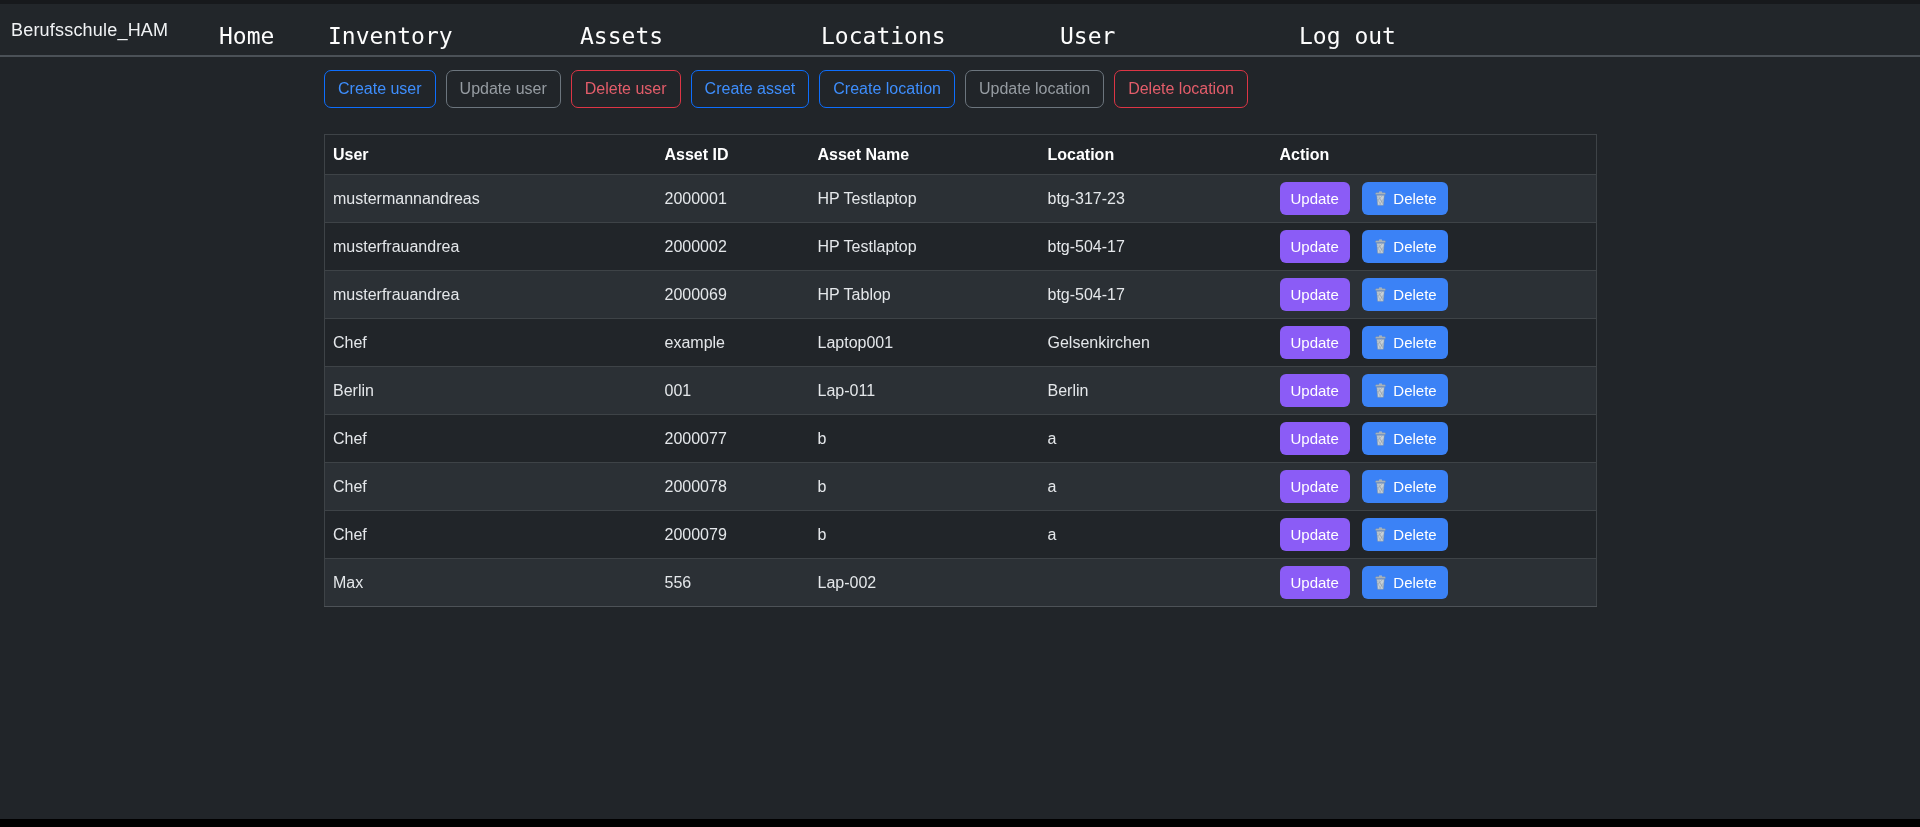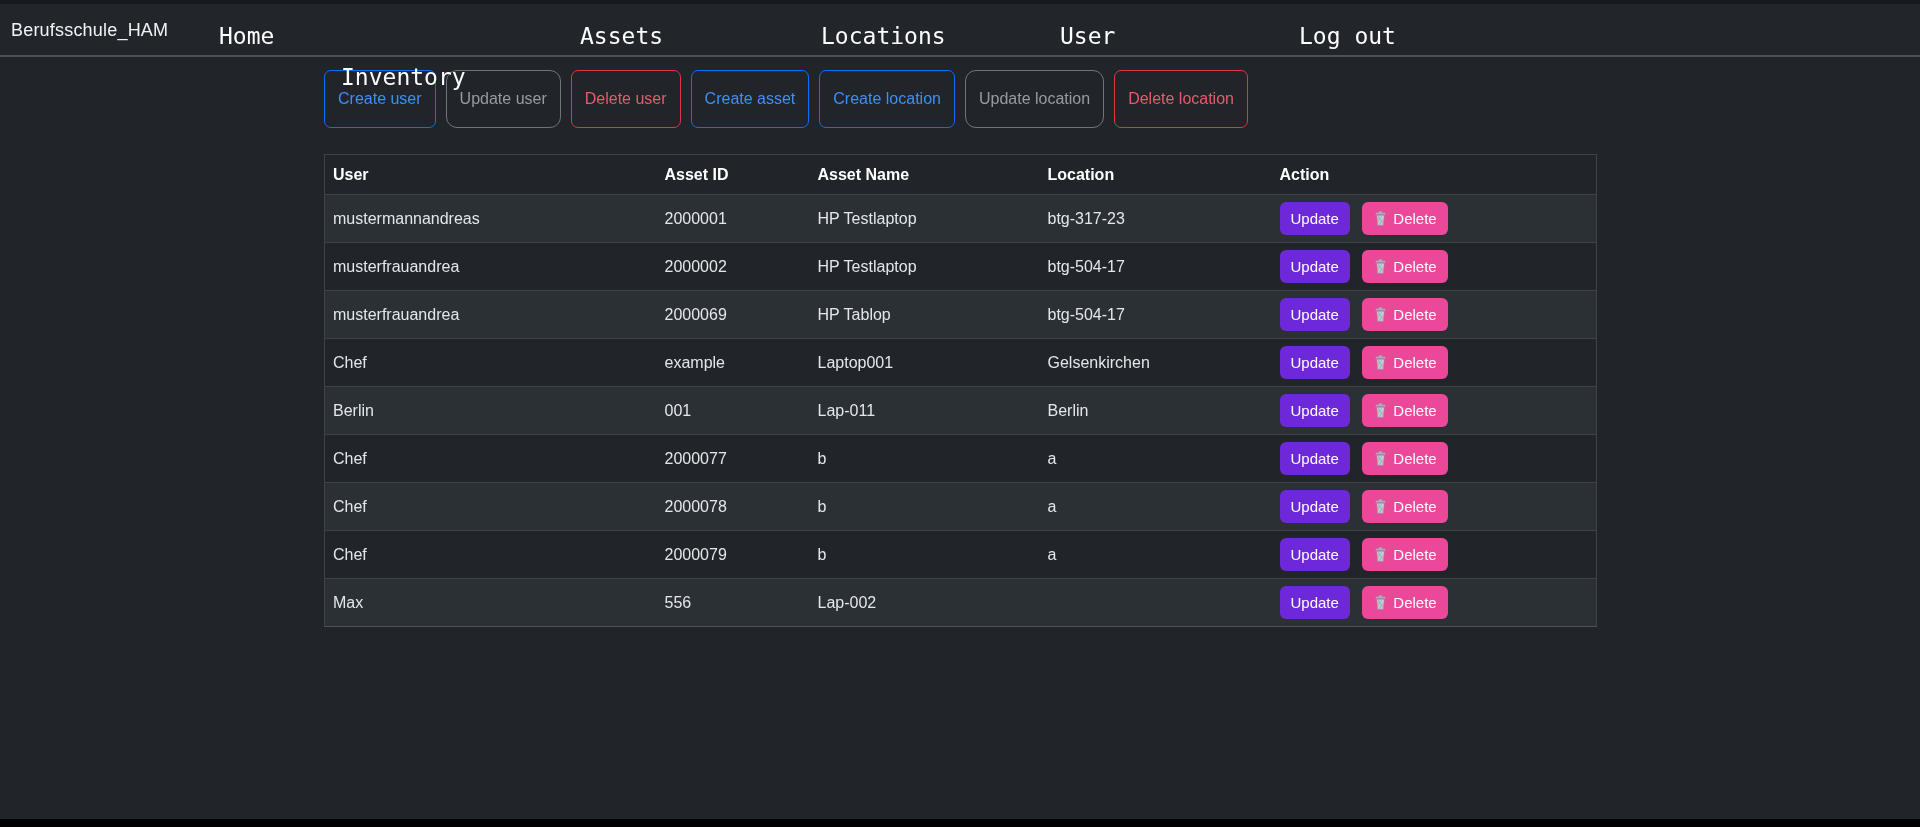--- a/index.html
+++ b/index.html
@@ -29,44 +29,44 @@
     cursor:pointer;
   }
   .nav-item {
     position:absolute; top:0; height:64px;
     display:flex; align-items:center;
     font-family:"DejaVu Sans Mono","Liberation Mono",monospace;
     font-size:23px; color:#fdfdfd;
     cursor:pointer; white-space:nowrap;
   }
   .nav-item:nth-child(1){ left:219px; }
-  .nav-item:nth-child(2){ left:341px;margin-top:41px; }
+  .nav-item:nth-child(2){ left:328px; }
   .nav-item:nth-child(3){ left:580px; }
   .nav-item:nth-child(4){ left:821px; }
   .nav-item:nth-child(5){ left:1060px; }
   .nav-item:nth-child(6){ left:1299px; }
 
   
   .container { width:1272px; margin:0 auto; }
   .page-title {
     margin-top:36px;
     font-size:31px; font-weight:400; color:#f8f9fa;
     letter-spacing:.2px;
   }
 
   
   .toolbar { margin-top:13px; display:flex; gap:10px; }
   .btn {
     font-family:inherit;
     border-radius:7px; cursor:pointer; background:transparent;
     font-size:16px; line-height:1; white-space:nowrap;
   }
-  .btn-outline { padding:20px 13px; border:1px solid; }
+  .btn-outline { padding:10px 13px; border:1px solid; }
   .btn-outline.primary  { color:#3e8efd; border-color:#0d6efd; }
-  .btn-outline.secondary{ color:#969ca2; border-color:#6c757d;border-radius:11px; }
+  .btn-outline.secondary{ color:#969ca2; border-color:#6c757d; }
   .btn-outline.danger   { color:#e35d6a; border-color:#dc3545; }
 
   
   table.asset-table {
     margin-top:26px;
     width:1272px;
     border-collapse:collapse;
     table-layout:fixed;
     border:1px solid #3e4347;
   }
@@ -83,22 +83,22 @@
     margin-top:20px;
   }
   .asset-table tbody tr:nth-child(odd){ background:#2b3035; }
   .asset-table tbody tr:last-child td { border-bottom:1px solid #4d5257; }
 
   .btn-solid {
     border:none; color:#fff; font-size:15px;
     padding:8px 11px; border-radius:6px;
     display:inline-flex; align-items:center; gap:5px; vertical-align:middle;
   }
-  .btn-update { background:#6d28d9; }
-  .btn-delete { background:#ec4899; margin-left:8px; }
+  .btn-update { background:#8b5cf6; }
+  .btn-delete { background:#3b82f6; margin-left:8px; }
   .trash { display:inline-flex; align-items:center; }
 </style>
 </head>
 <body>
 
 <div class="top-strip"></div>
 
 <div class="navbar">
   <div class="brand">Berufsschule_HAM</div>
   <div id="nav-items">

